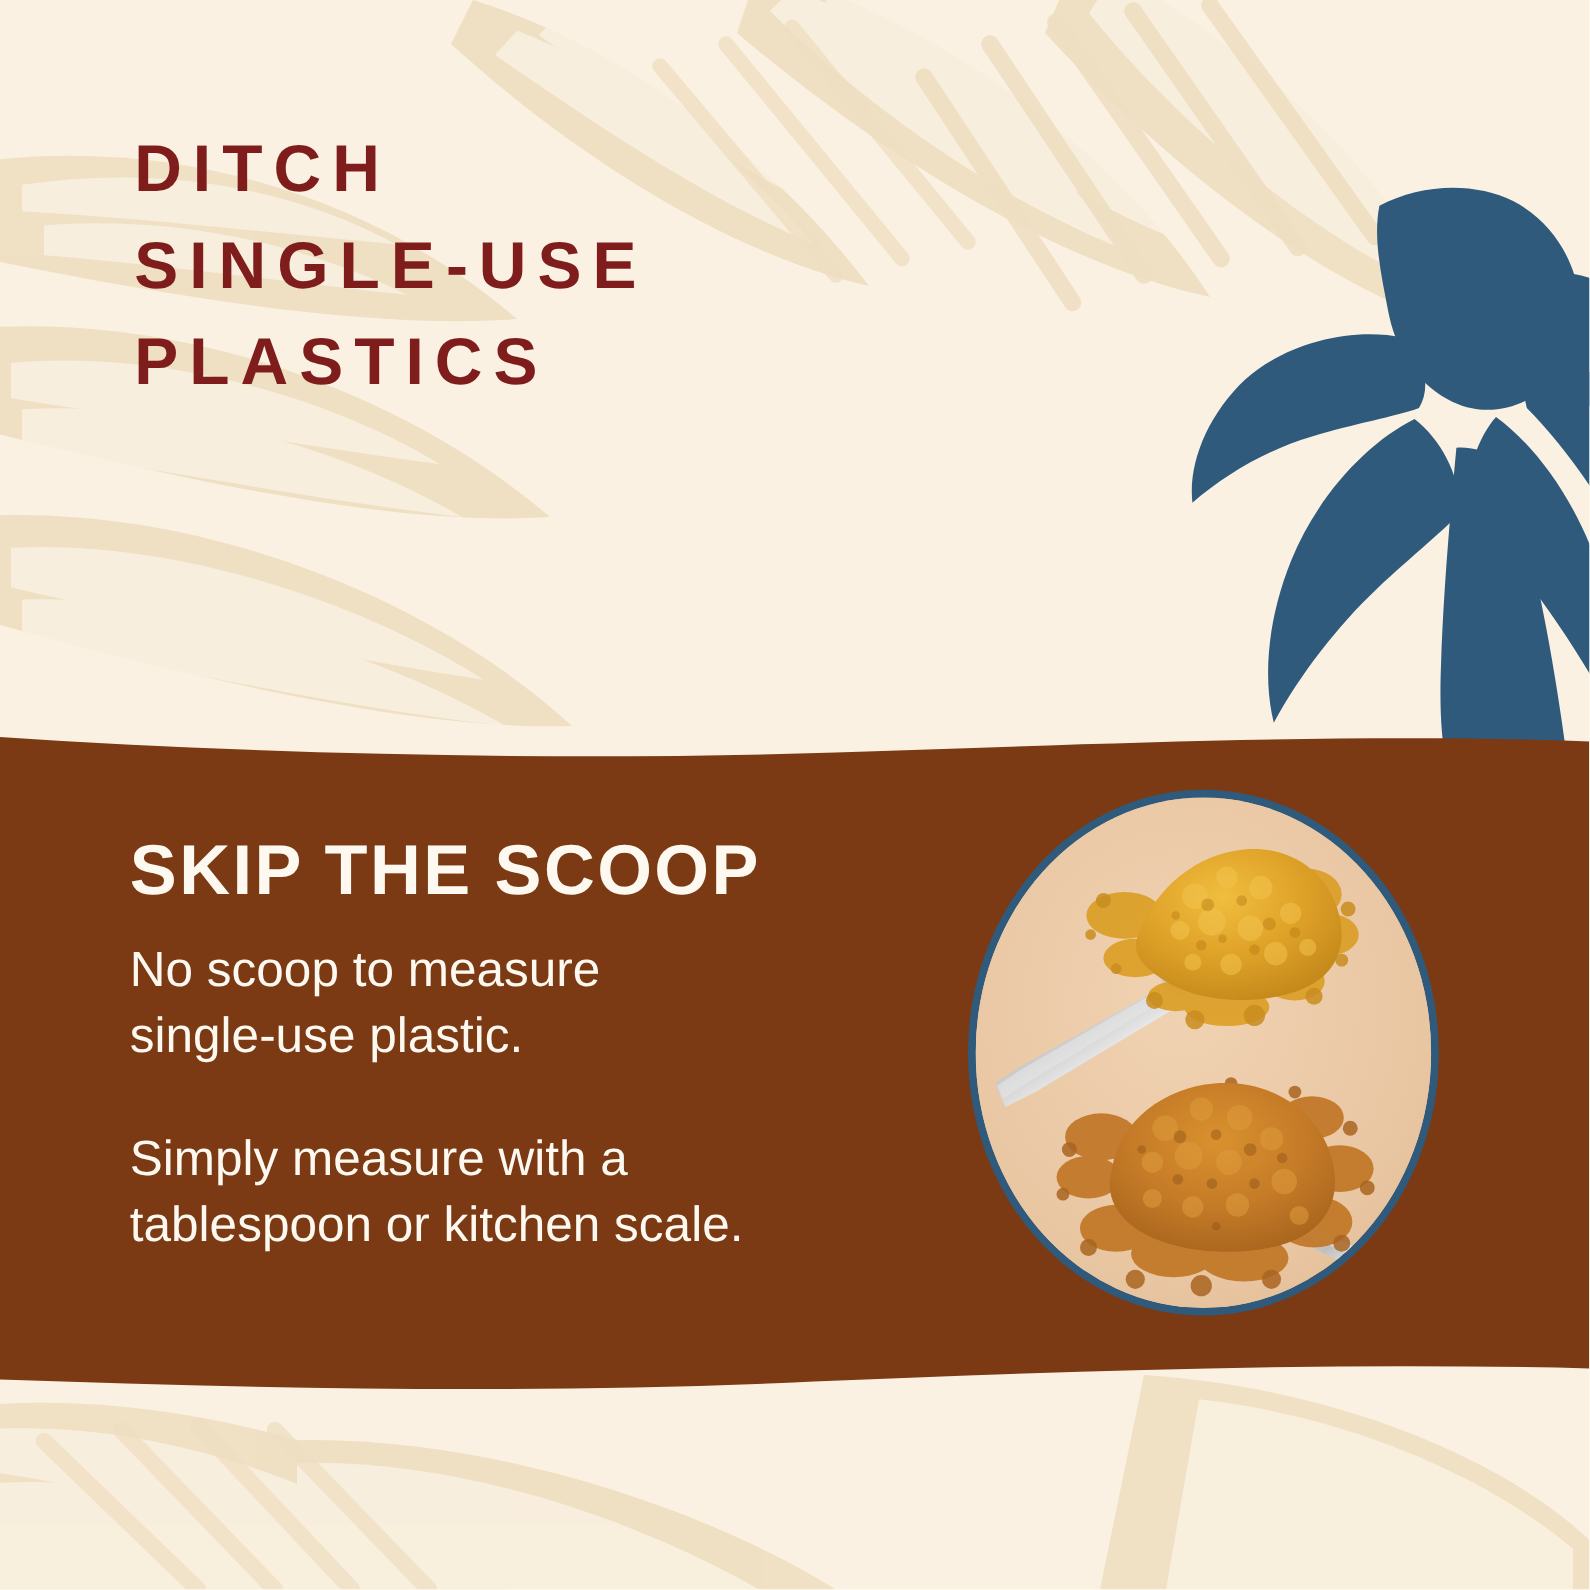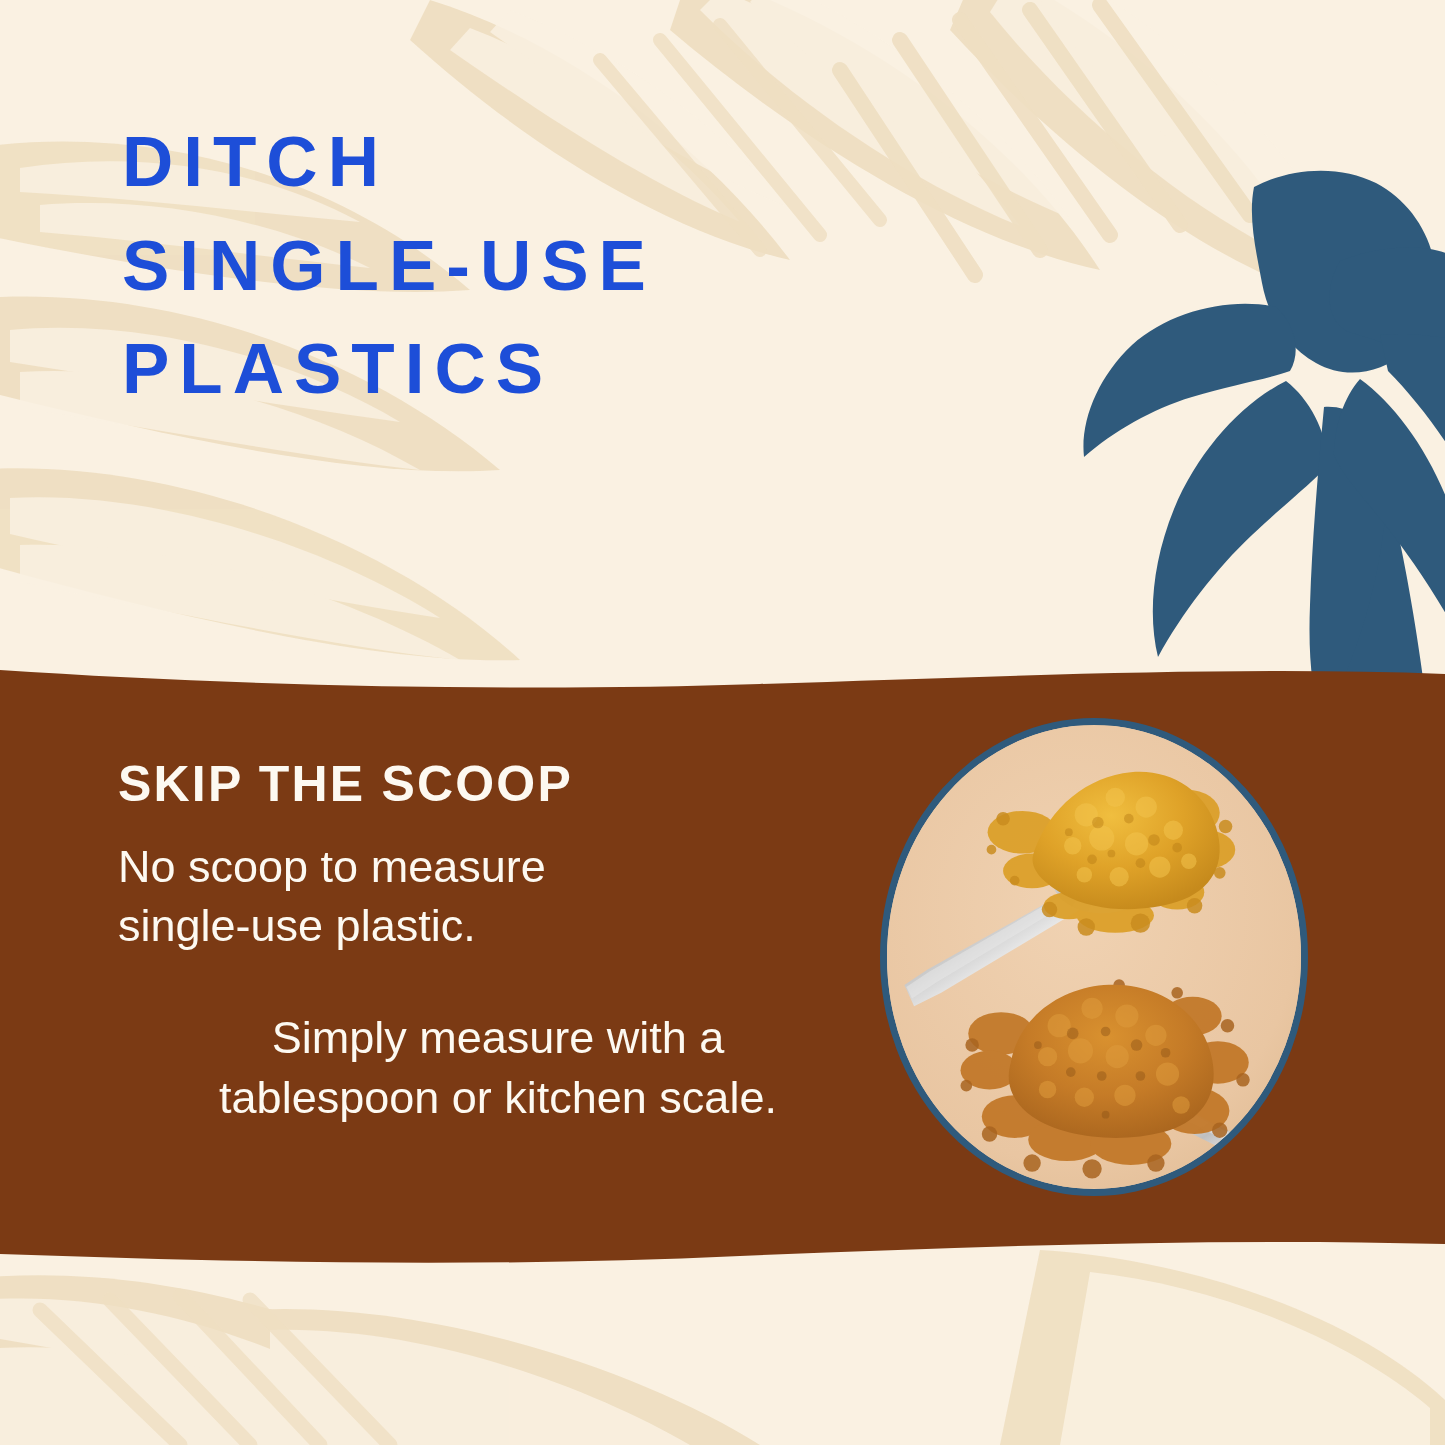--- a/index.html
+++ b/index.html
@@ -48,54 +48,54 @@
     height: 660px;
   }
   .band svg { display: block; width: 100%; height: 100%; }
 
   
   .headline {
     position: absolute;
     left: 122px;
     top: 110px;
     width: 960px;
-    color: #1d4ed8;
-    font-size: 71px;
+    color: #7f1d1d;
+    font-size: 60px;
     font-weight: 700;
     line-height: 1.46;
     letter-spacing: 10px;
     text-transform: uppercase;
     white-space: pre-line;
   }
 
   
   .copy {
     position: absolute;
     left: 118px;
     top: 758px;
     width: 760px;
     color: #FDF9F1;
   }
   .copy-title {
-    font-size: 50px;
+    font-size: 64px;
     font-weight: 700;
     letter-spacing: 2.2px;
     line-height: 1.05;
     margin: 0 0 26px 0;
     text-transform: uppercase;
     white-space: pre-line;
   }
   .copy-para {
     font-size: 45px;
     font-weight: 400;
     line-height: 1.33;
     margin: 0;
     white-space: pre-line;
   }
-  .copy-para.second { margin-top: 52px; text-align: center; }
+  .copy-para.second { margin-top: 52px; }
 
   
   .photo {
     position: absolute;
     left: 880px;
     top: 718px;
     width: 428px;
     height: 478px;
     border-radius: 50%;
     border: 7px solid #2F5A7C;

